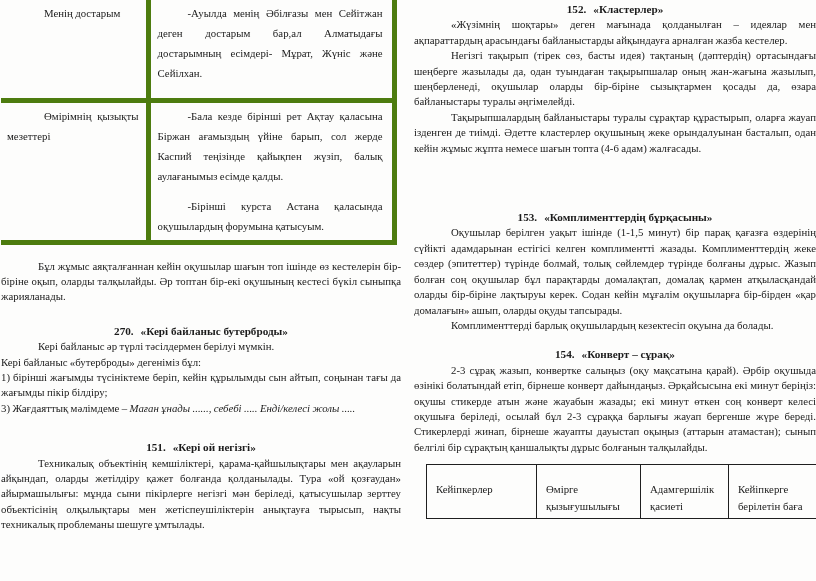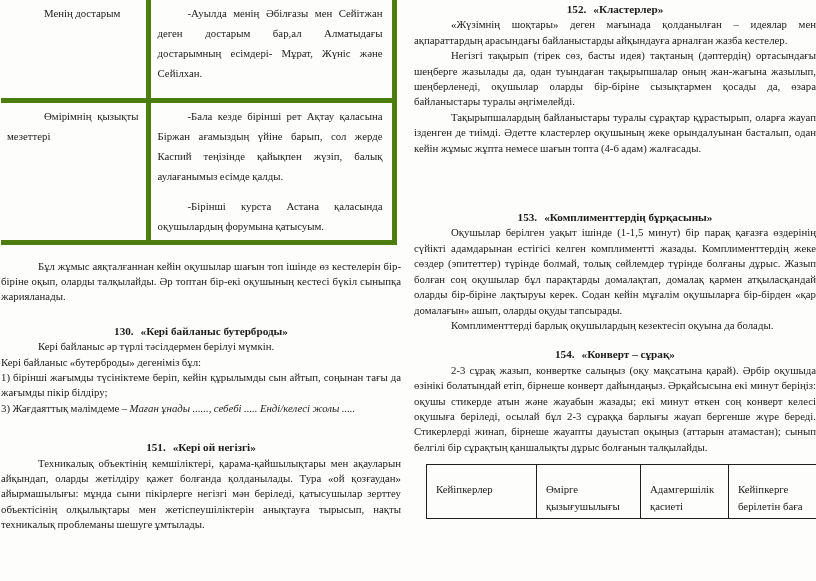--- a/index.html
+++ b/index.html
@@ -110,21 +110,21 @@
           <div class="indent-sm">-Бала кезде бірінші рет Ақтау қаласына Біржан ағамыздың үйіне барып, сол жерде Каспий теңізінде қайықпен жүзіп, балық аулағанымыз есімде қалды.</div>
           <div class="indent-sm cellp2">-Бірінші курста Астана қаласында оқушылардың форумына қатысуым.</div>
         </td>
       </tr>
     </tbody>
       </table>
 
     <p class="body indent closing">Бұл жұмыс аяқталғаннан кейін оқушылар шағын топ ішінде өз кестелерін бір-біріне оқып, оларды талқылайды. Әр топтан бір-екі оқушының кестесі бүкіл сыныпқа жарияланады.</p>
 
     <h3 class="heading h150">
-      <span class="hnum">130.</span><span>«Кері байланыс бутерброды»</span>
+      <span class="hnum">270.</span><span>«Кері байланыс бутерброды»</span>
     </h3>
     <p class="body indent">Кері байланыс әр түрлі тәсілдермен берілуі мүмкін.</p>
     <p class="body">Кері байланыс «бутерброды» дегеніміз бұл:</p>
     <p class="body">1) бірінші жағымды түсініктеме беріп, кейін құрылымды сын айтып, соңынан тағы да жағымды пікір білдіру;</p>
     <p class="body"><span>3) Жағдаяттық мәлімдеме – </span><span class="italic">Маған ұнады ......, себебі ..... Енді/келесі жолы .....</span></p>
 
     <h3 class="heading h151">
       <span class="hnum">151.</span><span>«Кері ой негізгі»</span>
     </h3>
     <p class="body indent">Техникалық объектінің кемшіліктері, қарама-қайшылықтары мен ақауларын айқындап, оларды жетілдіру қажет болғанда қолданылады. Тура «ой қозғаудан» айырмашылығы: мұнда сыни пікірлерге негізгі мән беріледі, қатысушылар зерттеу объектісінің олқылықтары мен жетіспеушіліктерін анықтауға тырысып, нақты техникалық проблеманы шешуге ұмтылады.</p>

